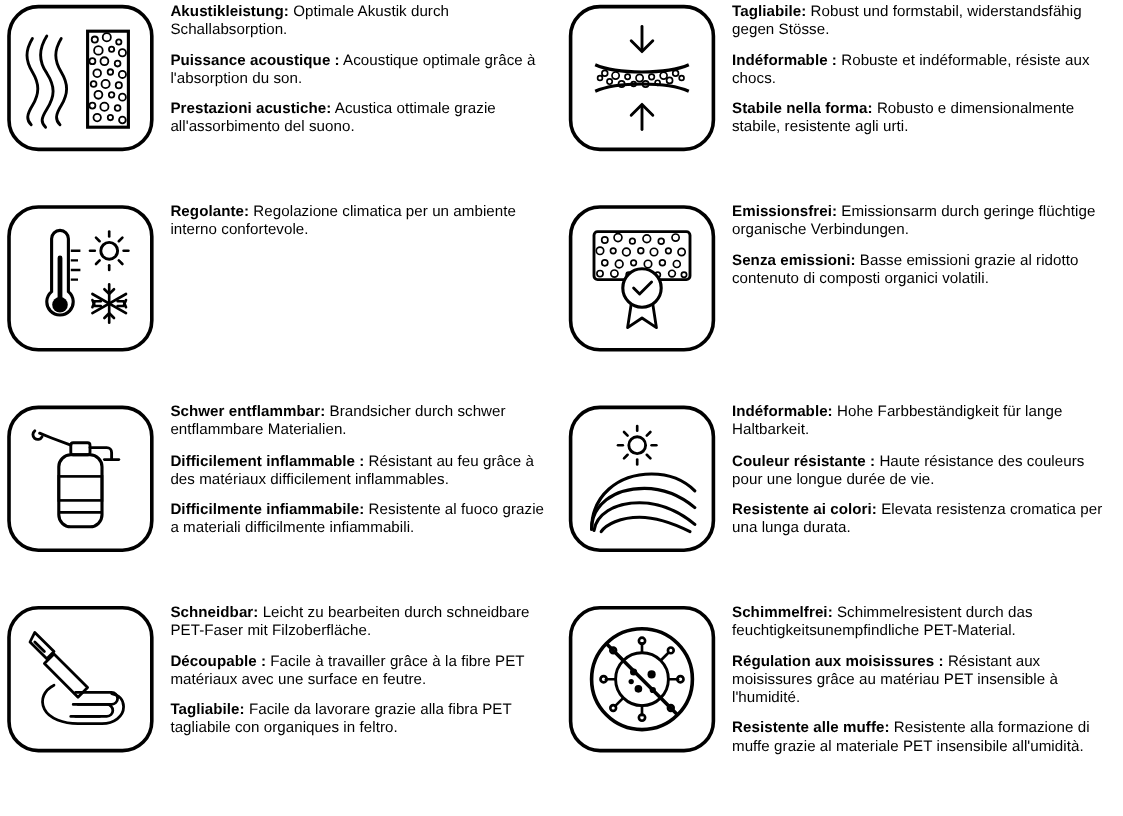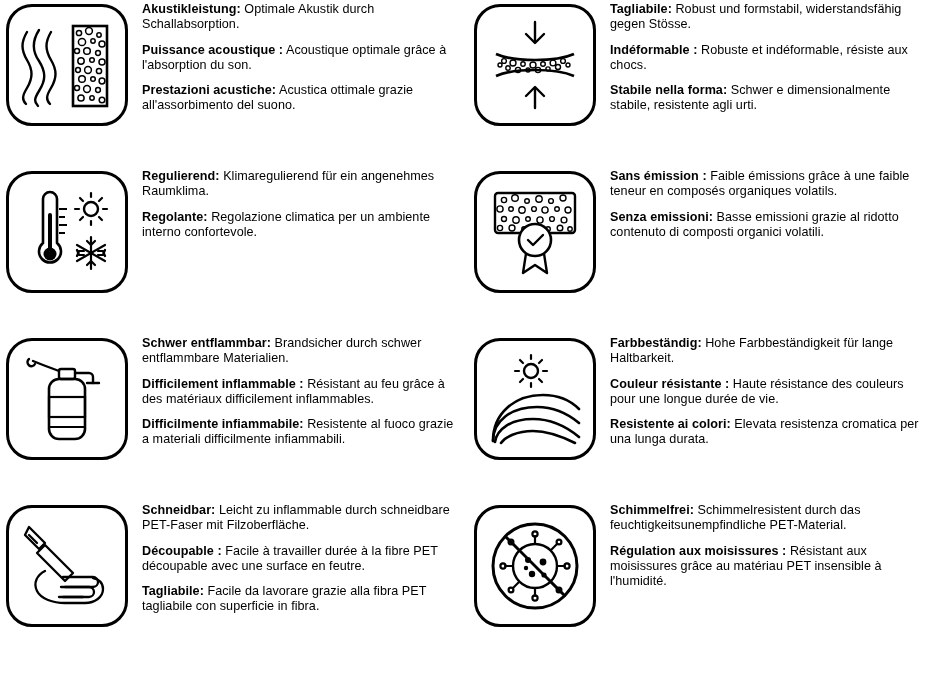--- a/index.html
+++ b/index.html
@@ -132,21 +132,21 @@
               <circle cx="60" cy="51" r="2.1"></circle>
               <circle cx="70" cy="49" r="2.5"></circle>
             <circle cx="80" cy="47" r="2.0"></circle>
               <circle cx="12" cy="47" r="2.0"></circle>
           </g>
         </svg>
       </div>
       <div class="texts">
         <div class="para"><b>Tagliabile:</b><span> Robust und formstabil, widerstandsfähig gegen Stösse.</span></div>
         <div class="para"><b>Indéformable :</b><span> Robuste et indéformable, résiste aux chocs.</span></div>
-        <div class="para"><b>Stabile nella forma:</b><span> Schwer e dimensionalmente stabile, resistente agli urti.</span></div>
+        <div class="para"><b>Stabile nella forma:</b><span> Robusto e dimensionalmente stabile, resistente agli urti.</span></div>
       </div>
     </div>
 
     <div class="cell row-2">
       <div class="icon-box">
         <svg width="96" height="94" viewBox="0 0 96 94" fill="none" stroke="#000" stroke-width="2.4">
 
           <path d="M24 14 a7 7 0 0 1 14 0 v44 a11 11 0 1 1 -14 0 z" stroke-width="2.6"></path>
           <circle cx="31" cy="69" r="6.5" fill="#000" stroke="none"></circle>
           <path d="M31 63 L31 30" stroke-width="4" stroke-linecap="round"></path>
@@ -171,21 +171,20 @@
             <path d="M68 56 L72 60 L76 56"></path>
               <path d="M68 80 L72 76 L76 80"></path>
             <path d="M58 65 L60 70 L65 70"></path>
               <path d="M86 71 L84 66 L79 66"></path>
             <path d="M58 71 L60 66 L65 66"></path>
               <path d="M86 65 L84 70 L79 70"></path>
           </g>
         </svg>
       </div>
       <div class="texts">
-        <div class="para"><b>Regulierend:</b><span> Klimaregulierend für ein angenehmes Raumklima.</span></div>
         <div class="para"><b>Regolante:</b><span> Regolazione climatica per un ambiente interno confortevole.</span></div>
       </div>
     </div>
 
     <div class="cell row-2">
       <div class="icon-box">
         <svg width="96" height="94" viewBox="0 0 96 94" fill="none" stroke="#000" stroke-width="2.2">
           <rect x="8" y="8" width="80" height="40" rx="3" stroke-width="2.4"></rect>
           <g stroke-width="1.4">
             <circle cx="17" cy="15" r="2.6"></circle>
@@ -215,21 +214,21 @@
               <circle cx="73" cy="43" r="2.8"></circle>
             <circle cx="83" cy="44" r="2.2"></circle>
           </g>
 
           <path d="M40 62 L36 88 L48 80 L60 88 L56 62" stroke-width="2.4" stroke-linejoin="round" fill="#fff"></path>
           <circle cx="48" cy="55" r="16" fill="#fff" stroke-width="2.6"></circle>
           <path d="M41 55 L46 60 L56 50" stroke-width="2.4" stroke-linecap="round" stroke-linejoin="round"></path>
         </svg>
       </div>
       <div class="texts">
-        <div class="para"><b>Sans émission :</b><span> Faible émissions grâce à une faible teneur en composés organiques volatils.</span></div>
+        <div class="para"><b>Emissionsfrei:</b><span> Emissionsarm durch geringe flüchtige organische Verbindungen.</span></div>
         <div class="para"><b>Senza emissioni:</b><span> Basse emissioni grazie al ridotto contenuto di composti organici volatili.</span></div>
       </div>
     </div>
 
     <div class="cell row-3">
       <div class="icon-box">
         <svg width="88" height="92" viewBox="0 0 88 92" fill="none" stroke="#000" stroke-width="2.4">
           <rect x="26" y="26" width="36" height="60" rx="10" stroke-width="2.6"></rect>
           <rect x="36" y="16" width="16" height="10" rx="2" stroke-width="2.4"></rect>
           <path d="M36 18 L20 12 L10 8" stroke-width="2.4" stroke-linecap="round"></path>
@@ -261,21 +260,21 @@
             <path d="M55 7 L52 10"></path>
               <path d="M36 26 L33 29"></path>
           </g>
           <path d="M6 88 C 6 60, 28 42, 56 42 C 72 42, 84 48, 92 56" stroke-width="2.6" stroke-linecap="round"></path>
           <path d="M6 88 C 6 68, 24 54, 50 54 C 66 54, 80 60, 92 70" stroke-width="2.6" stroke-linecap="round"></path>
           <path d="M8 89 C 10 76, 24 66, 46 66 C 64 66, 80 74, 92 84" stroke-width="2.6" stroke-linecap="round"></path>
           <path d="M14 90 C 18 84, 30 78, 46 78 C 62 78, 76 84, 88 90" stroke-width="2.6" stroke-linecap="round"></path>
         </svg>
       </div>
       <div class="texts">
-        <div class="para"><b>Farbbeständig:</b><span> Hohe Farbbeständigkeit für lange Haltbarkeit.</span></div>
+        <div class="para"><b>Indéformable:</b><span> Hohe Farbbeständigkeit für lange Haltbarkeit.</span></div>
         <div class="para"><b>Couleur résistante :</b><span> Haute résistance des couleurs pour une longue durée de vie.</span></div>
         <div class="para"><b>Resistente ai colori:</b><span> Elevata resistenza cromatica per una lunga durata.</span></div>
       </div>
     </div>
 
     <div class="cell row-4">
       <div class="icon-box">
         <svg width="96" height="90" viewBox="0 0 96 90" fill="none" stroke="#000" stroke-width="2.3" stroke-linecap="round" stroke-linejoin="round">
 
           <path d="M10 6 L26 22 L20 28 L6 14 Z"></path>
@@ -283,23 +282,23 @@
 
           <path d="M24 24 L52 52 L44 60 L16 32 Z" transform="translate(2,0)"></path>
 
           <path d="M26 50 C 18 54, 14 62, 18 70 C 22 78, 34 82, 46 82 L66 82 C 76 82, 84 76, 84 68 C 84 62, 80 58, 74 57"></path>
           <path d="M44 56 L74 56 a5 5 0 0 1 0 10 L46 66"></path>
           <path d="M42 66 L70 66 a5 5 0 0 1 0 10 L44 76"></path>
           <path d="M40 76 L64 76"></path>
         </svg>
       </div>
       <div class="texts">
-        <div class="para"><b>Schneidbar:</b><span> Leicht zu inflammable durch schneidbare PET-Faser mit Filzoberfläche.</span></div>
-        <div class="para"><b>Découpable :</b><span> Facile à travailler durée à la fibre PET découpable avec une surface en feutre.</span></div>
-        <div class="para"><b>Tagliabile:</b><span> Facile da lavorare grazie alla fibra PET tagliabile con superficie in fibra.</span></div>
+        <div class="para"><b>Schneidbar:</b><span> Leicht zu bearbeiten durch schneidbare PET-Faser mit Filzoberfläche.</span></div>
+        <div class="para"><b>Découpable :</b><span> Facile à travailler grâce à la fibre PET matériaux avec une surface en feutre.</span></div>
+        <div class="para"><b>Tagliabile:</b><span> Facile da lavorare grazie alla fibra PET tagliabile con organiques in feltro.</span></div>
       </div>
     </div>
 
     <div class="cell row-4">
       <div class="icon-box">
         <svg width="94" height="94" viewBox="0 0 94 94" fill="none" stroke="#000" stroke-width="2.4">
           <circle cx="47" cy="47" r="42" stroke-width="3"></circle>
           <path d="M17 17 L77 77" stroke-width="3"></path>
           <circle cx="47" cy="47" r="22" stroke-width="2.4"></circle>
           <g stroke-width="2.2" stroke-linecap="round">
@@ -325,17 +324,18 @@
               <circle cx="55" cy="43" r="3.4"></circle>
             <circle cx="44" cy="55" r="3.2"></circle>
               <circle cx="56" cy="56" r="2.6"></circle>
             <circle cx="38" cy="49" r="2.2"></circle>
           </g>
         </svg>
       </div>
       <div class="texts">
         <div class="para"><b>Schimmelfrei:</b><span> Schimmelresistent durch das feuchtigkeitsunempfindliche PET-Material.</span></div>
         <div class="para"><b>Régulation aux moisissures :</b><span> Résistant aux moisissures grâce au matériau PET insensible à l'humidité.</span></div>
+        <div class="para"><b>Resistente alle muffe:</b><span> Resistente alla formazione di muffe grazie al materiale PET insensibile all'umidità.</span></div>
       </div>
     </div>
 
   </div>
 </div>
 
 </body></html>

